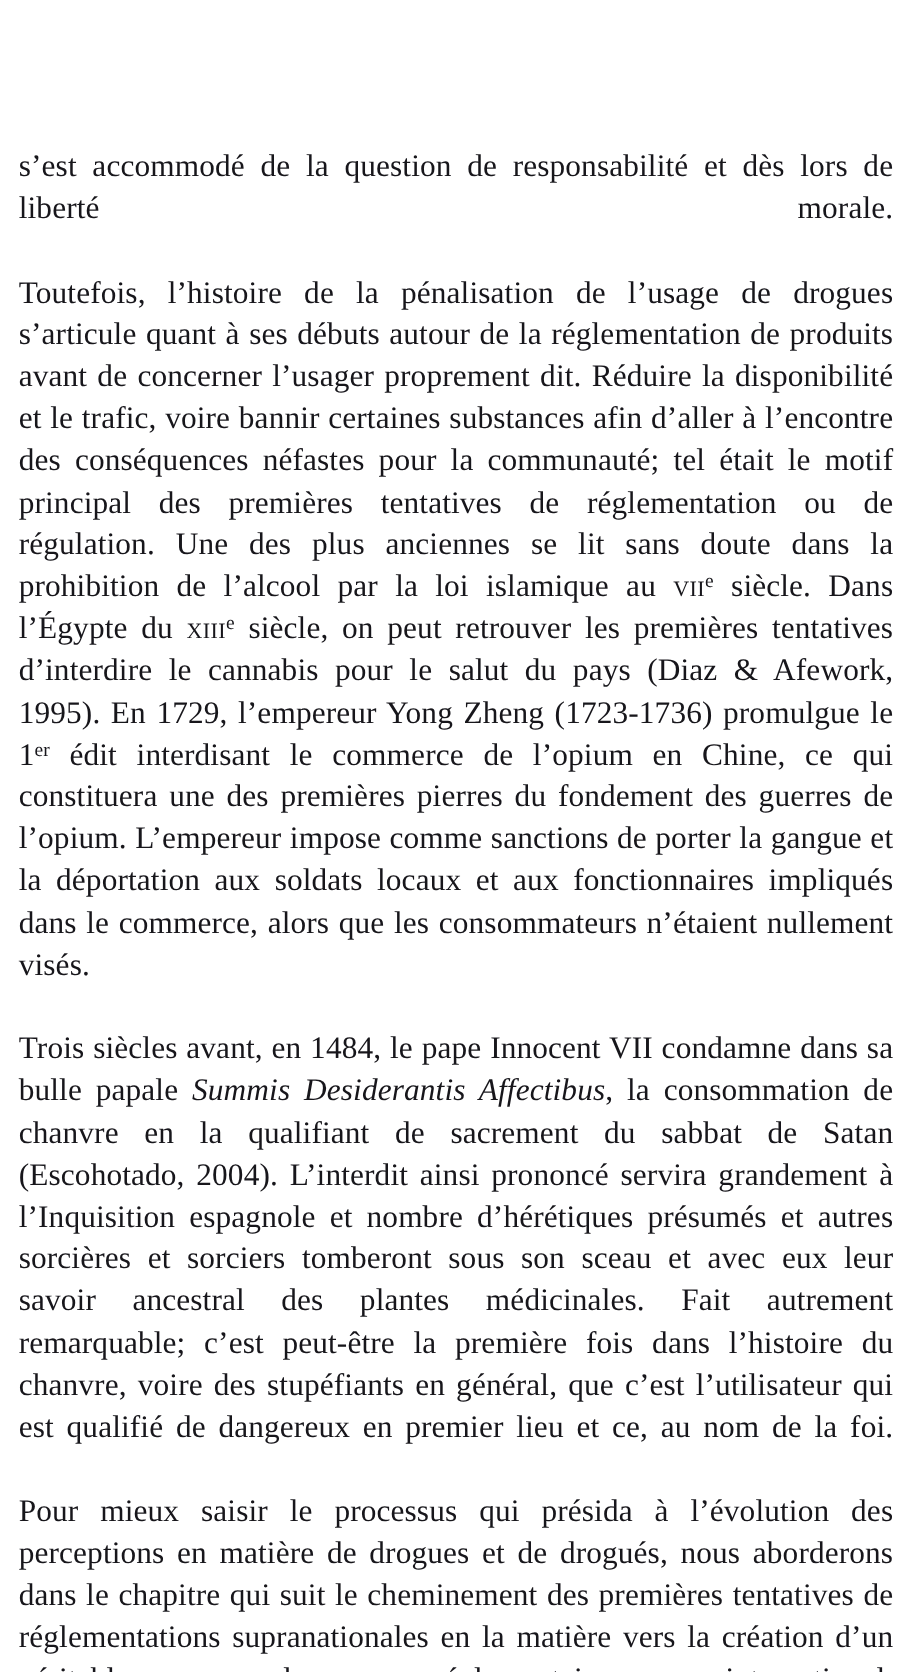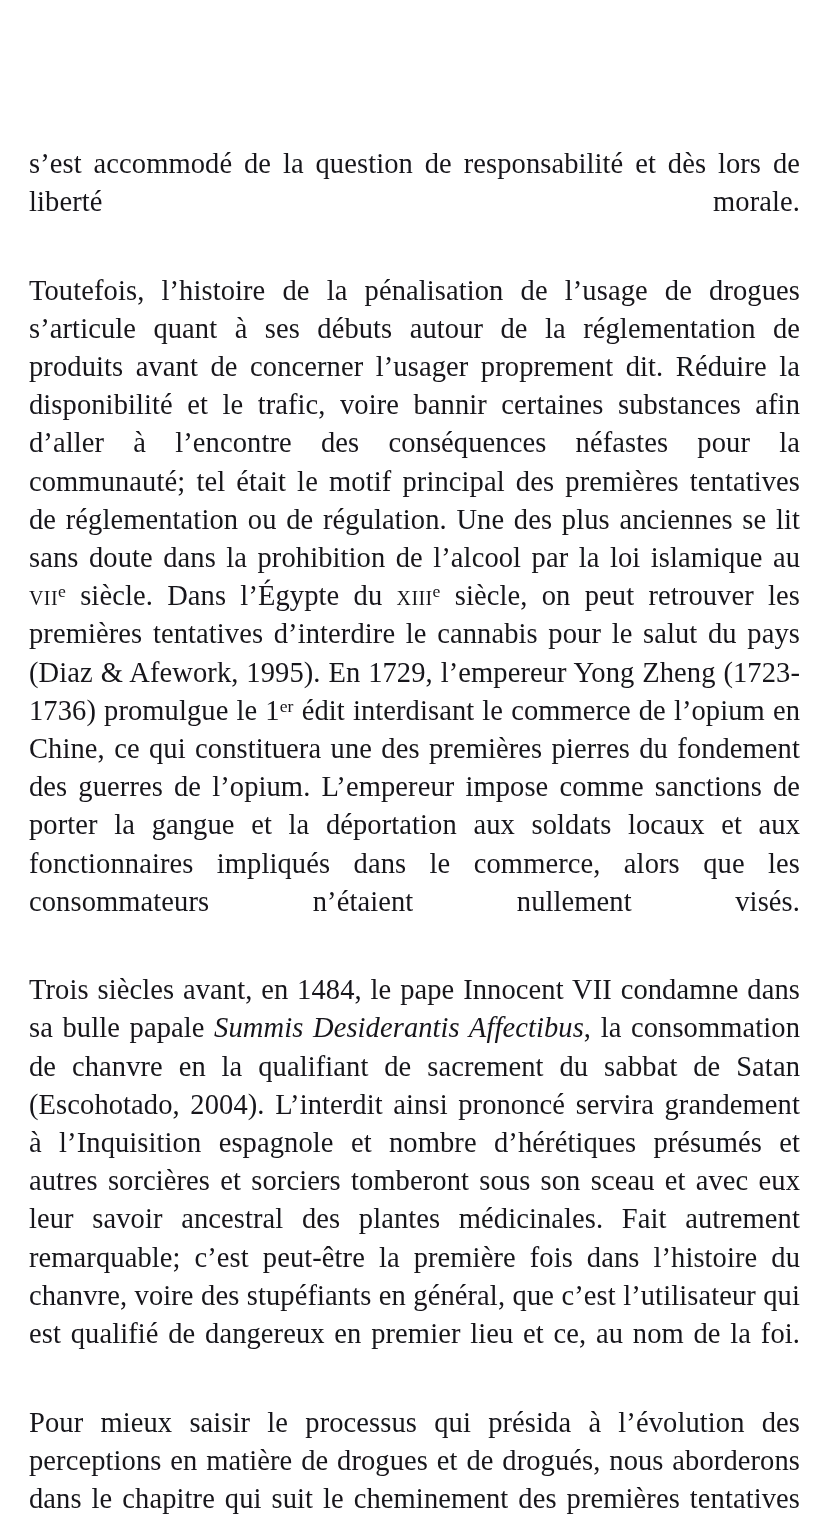--- a/index.html
+++ b/index.html
@@ -18,21 +18,21 @@
   }
 
   #page {
     position: absolute;
     left: 17px;
     top: 133px;
     width: 795px;
   }
 
   p.para {
-    margin: 12px;
+    margin: 0;
     padding: 0;
     text-align: justify;
     text-justify: inter-word;
     font-size: 28.5px;
     line-height: 38.2px;
     letter-spacing: 0.1px;
     word-spacing: 0.2px;
     hyphens: none;
     -webkit-hyphens: none;
   }

